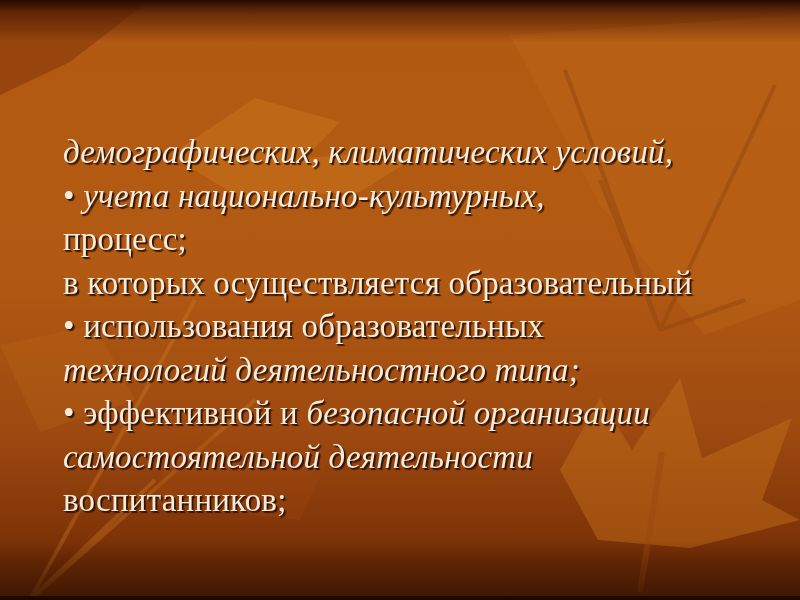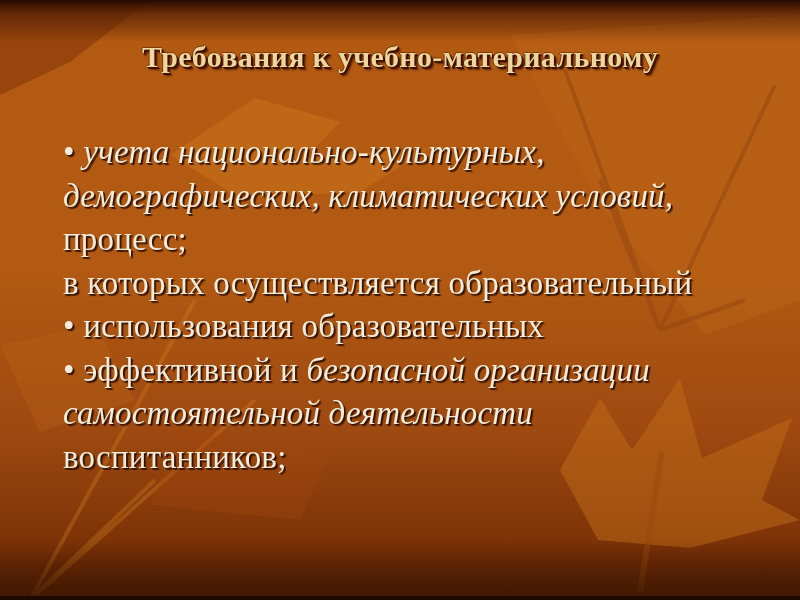--- a/index.html
+++ b/index.html
@@ -66,27 +66,27 @@
       <path d="M640,592 L662,452" stroke="#9a4a10" stroke-width="6" opacity="0.5"></path>
       <polygon points="180,430 330,455 300,520 150,505" fill="#a14a10" opacity="0.3"></polygon>
     </g>
 
     <rect x="0" y="0" width="800" height="42" fill="url(#topShade)"></rect>
     <rect x="0" y="540" width="800" height="60" fill="url(#bottomShade)"></rect>
     <rect x="0" y="596" width="800" height="4" fill="#1d0900"></rect>
   </svg>
 
   <div class="title">
-    <div>Требования к учебно-материальному</div>
   </div>
 
   <div class="body">
+    <div class="line"><span class="it">демографических, климатических условий,</span></div>
     <div class="line"><span>• </span><span class="it">учета национально-культурных,</span></div>
-    <div class="line"><span class="it">демографических, климатических условий,</span></div>
     <div class="line"><span>процесс;</span></div>
     <div class="line"><span>в которых осуществляется образовательный</span></div>
     <div class="line"><span>• использования образовательных</span></div>
+    <div class="line"><span class="it">технологий деятельностного типа;</span></div>
     <div class="line"><span>• эффективной и </span><span class="it">безопасной организации</span></div>
     <div class="line"><span class="it">самостоятельной деятельности</span></div>
     <div class="line"><span>воспитанников;</span></div>
   </div>
 
 </div>
 
 </body></html>

